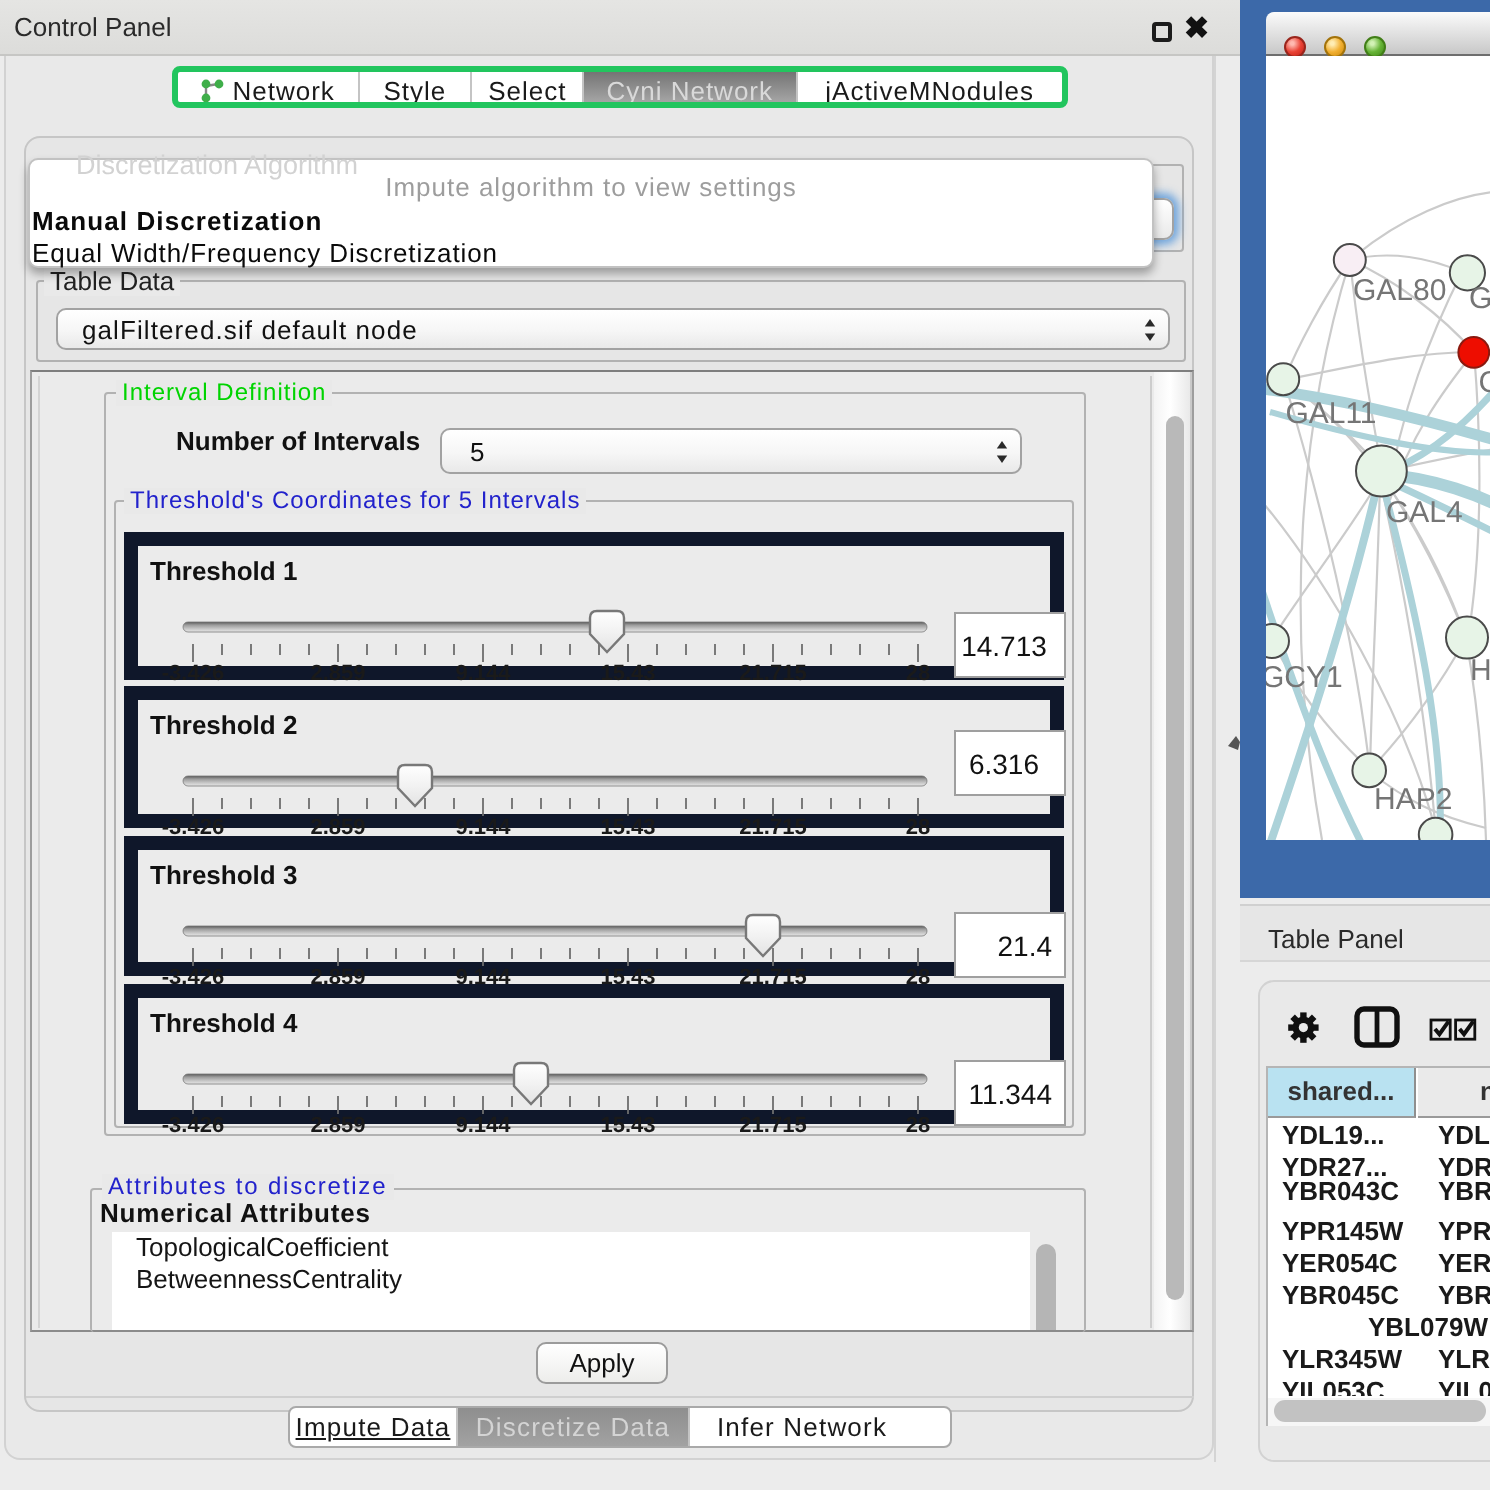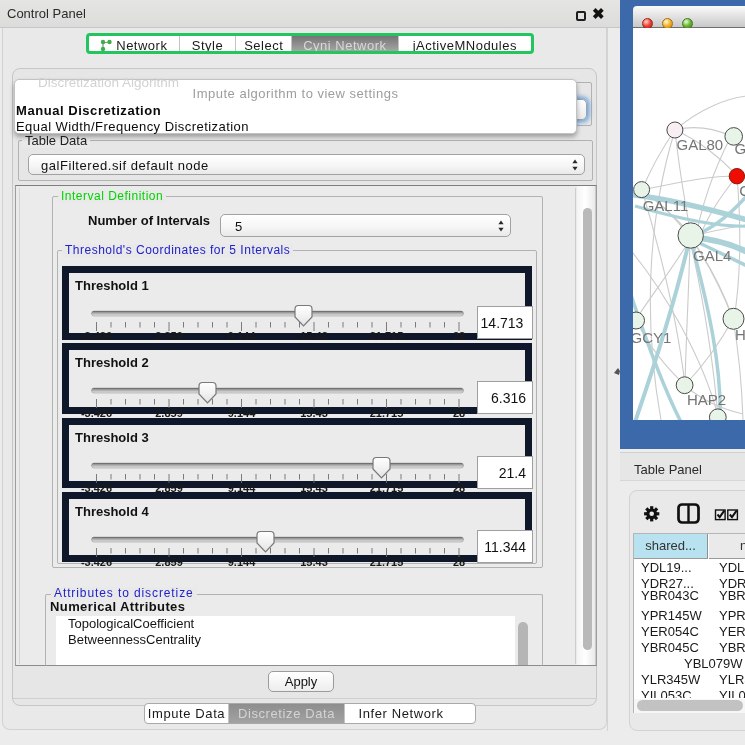--- a/index.html
+++ b/index.html
@@ -72,21 +72,21 @@
 #bluepanel { left:620px; top:0; width:125px; height:449px; background:#3c69a9; }
 #nettitle { left:633px; top:6px; width:112px; height:22px;
   background:linear-gradient(#fbfbfb,#c8c8c8); border-bottom:1px solid #6e6e6e; border-radius:4px 0 0 0; }
 .light { position:absolute; top:12px; width:11px; height:11px; border-radius:50%; }
 #canvas { left:633px; top:28px; width:112px; height:392px; background:#fff; }
 #tpbar { left:620px; top:452px; width:125px; height:29px; background:#e6e6e6;
   border-top:1px solid #d0d0d0; border-bottom:1px solid #d6d6d6; }
 #tpbar span { position:absolute; left:14px; top:9px; font-size:13px; color:#2a2a2a; }
 #tablepanel { left:629px; top:490px; width:130px; height:241px; background:#e9e9e9;
   border:1px solid #d2d2d2; border-radius:8px; }
-#table { left:633px; top:533px; width:112px; height:180px; background:#fff; border:1px solid #b5b5b5; border-right:none; }
+#table { left:633px; top:533px; width:112px; height:180px; background:#fff; border:1px solid #b5b5b5; border-right:none;font-weight:bold; }
 #thc1 { position:absolute; left:0; top:0; width:74px; height:25px; background:#b9e2f1;
   border-bottom:1px solid #9a9a9a; border-right:1px solid #8f8f8f; text-align:center; font-size:13px; color:#333; line-height:24px; }
 #thc2 { position:absolute; left:75px; top:0; right:0; height:25px; background:#eaeaea;
   border-bottom:1px solid #9a9a9a; font-size:13px; color:#333; line-height:24px; padding-left:31px; overflow:hidden; }
 .trow { position:absolute; left:0; width:112px; height:16px; font-size:13px; color:#1a1a1a; }
 .trow .c1 { position:absolute; left:7px; top:0; line-height:16px; }
 .trow .c2 { position:absolute; left:85px; top:0; line-height:16px; }
 #hscroll { position:absolute; left:0px; top:165px; width:111px; height:14px; background:#f6f6f6; }
 #hthumb { position:absolute; left:3px; top:1px; width:106px; height:11px; background:#c2c2c2; border-radius:5.5px; }
 #splitline { left:607px; top:28px; width:1px; height:703px; background:#d4d4d4; }
@@ -200,21 +200,21 @@
         <rect x="22.5" y="38" width="372" height="5" rx="2.5" fill="url(#trkT2)" stroke="#7a7a7a" stroke-width="0.4"></rect>
         <path d="M27.5 49V58 M42.0 49V54.5 M56.5 49V54.5 M71.0 49V54.5 M85.5 49V54.5 M100.0 49V58 M114.5 49V54.5 M129.0 49V54.5 M143.5 49V54.5 M158.0 49V54.5 M172.5 49V58 M187.0 49V54.5 M201.5 49V54.5 M216.0 49V54.5 M230.5 49V54.5 M245.0 49V58 M259.5 49V54.5 M274.0 49V54.5 M288.5 49V54.5 M303.0 49V54.5 M317.5 49V58 M332.0 49V54.5 M346.5 49V54.5 M361.0 49V54.5 M375.5 49V54.5 M390.0 49V58" stroke="#6e6e6e" stroke-width="0.9"></path>
         <text x="27.5" y="67" font-size="11" font-weight="bold" fill="#1a1a1a" text-anchor="middle">-3.426</text>
         <text x="100.0" y="67" font-size="11" font-weight="bold" fill="#1a1a1a" text-anchor="middle">2.859</text>
         <text x="172.5" y="67" font-size="11" font-weight="bold" fill="#1a1a1a" text-anchor="middle">9.144</text>
         <text x="245.0" y="67" font-size="11" font-weight="bold" fill="#1a1a1a" text-anchor="middle">15.43</text>
         <text x="317.5" y="67" font-size="11" font-weight="bold" fill="#1a1a1a" text-anchor="middle">21.715</text>
         <text x="390.0" y="67" font-size="11" font-weight="bold" fill="#1a1a1a" text-anchor="middle">28</text>
         <path d="M130.0 36 Q130.0 32.5 133.5 32.5 L143.5 32.5 Q147.0 32.5 147.0 36 L147.0 44 L138.5 53 L130.0 44 Z" fill="url(#thmT2)" stroke="#787878" stroke-width="1.2"></path>
       </svg>
-    <div class="tfield" style="top:31px;">6.316</div>
+    <div class="tfield" style="top:15px;text-align:center;">6.316</div>
     </div>
   <div class="tbox" id="tb3" style="top:418px; height:70px;">
       <span class="lbl">Threshold 3</span>
     <svg class="sld" width="470" height="70" viewBox="0 0 470 70" style="position:absolute;left:0;top:0;">
         <defs>
           <linearGradient id="trkT3" x1="0" y1="0" x2="0" y2="1">
             <stop offset="0" stop-color="#5a5a5a"></stop>
             <stop offset="0.3" stop-color="#9b9b9b"></stop>
             <stop offset="0.7" stop-color="#c9c9c9"></stop>
             <stop offset="1" stop-color="#e6e6e6"></stop>
@@ -271,21 +271,21 @@
   <div class="blabel" style="left:50px; top:599px; letter-spacing:0.4px;">Numerical Attributes</div>
   <div id="numlist" class="abs">
     <div>TopologicalCoefficient</div>
     <div>BetweennessCentrality</div>
   </div>
   <div class="abs" style="left:518px; top:622px; width:10px; height:43px; background:#b5b5b5; border-radius:5px 5px 0 0;"></div>
 
   <div id="applybtn" class="abs">Apply</div>
 
   <div id="bottabs" class="abs">
-    <div class="cell" style="width:84px;">Impute Data</div>
+    <div class="cell" style="width:84px;text-decoration:underline;">Impute Data</div>
     <div class="cell sel" style="width:116px;">Discretize Data</div>
     <div class="cell" style="width:112px;">Infer Network</div>
   </div>
 
   <div id="popup" class="abs">
     <div class="r1">Impute algorithm to view settings</div>
     <div class="r2">Manual Discretization</div>
     <div class="r3">Equal Width/Frequency Discretization</div>
     <div class="ghost">Discretization Algorithm</div>
   </div>

